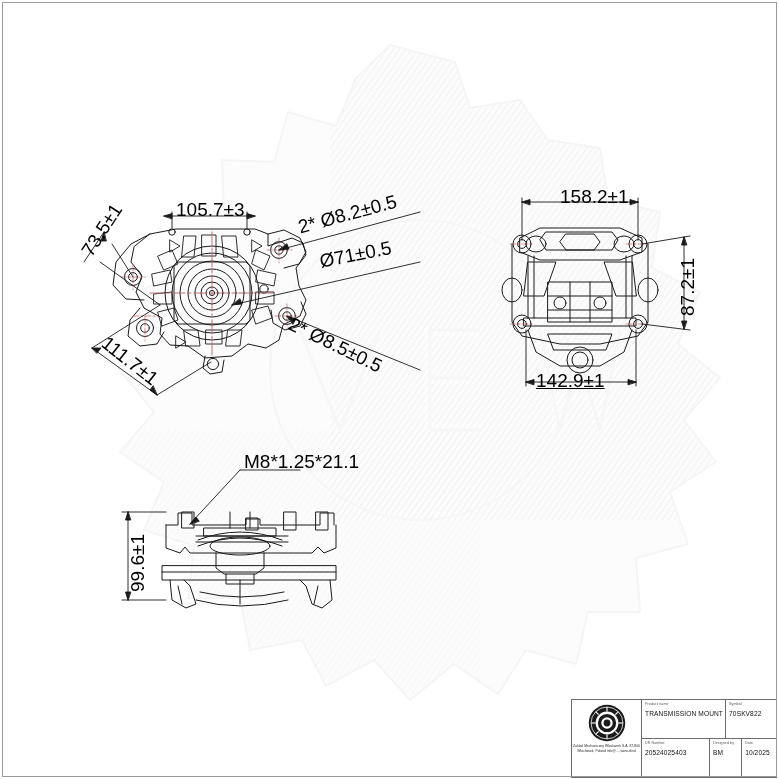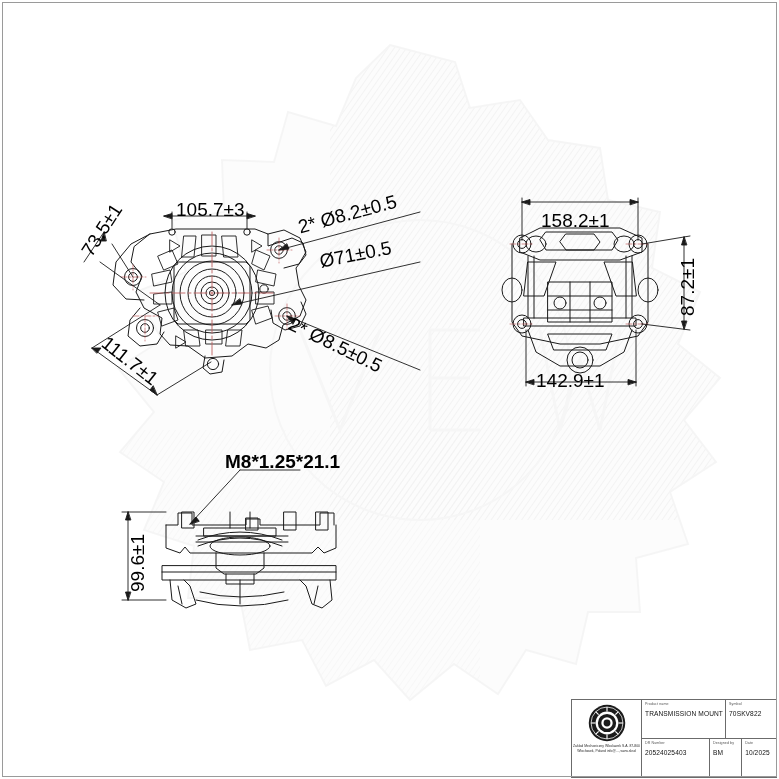--- a/index.html
+++ b/index.html
@@ -421,27 +421,27 @@
   <div class="dim" style="left:78px; top:249px; transform:rotate(-57deg); transform-origin:left top;">73.5±1</div>
 
   <div class="dim" style="left:110px; top:333px; transform:rotate(38deg); transform-origin:left top;">111.7±1</div>
 
   <div class="dim" style="left:296px; top:218px; transform:rotate(-15deg); transform-origin:left top;">2* Ø8.2±0.5</div>
 
   <div class="dim" style="left:318px; top:252px; transform:rotate(-11deg); transform-origin:left top;">Ø71±0.5</div>
 
   <div class="dim" style="left:294px; top:314px; transform:rotate(26deg); transform-origin:left top;">2* Ø8.5±0.5</div>
 
-  <div class="dim" style="left:541px; top:187px;margin-top:24px;">158.2±1</div>
+  <div class="dim" style="left:560px; top:187px;">158.2±1</div>
 
   <div class="dim" style="left:678px; top:316px; transform:rotate(-90deg); transform-origin:left top;">87.2±1</div>
 
-  <div class="dim" style="left:536px; top:371px;">142.9±1</div>
-
-  <div class="dim" style="left:225px; top:452px;font-weight:bold;">M8*1.25*21.1</div>
+  <div class="dim" style="left:536px; top:371px;text-decoration:underline;">142.9±1</div>
+
+  <div class="dim" style="left:244px; top:452px;">M8*1.25*21.1</div>
 
   <div class="dim" style="left:128px; top:592px; transform:rotate(-90deg); transform-origin:left top;">99.6±1</div>
 
   <div class="titleblock">
     <div class="tb-logo">
       <svg class="logo-circle" viewBox="0 0 100 100">
         <circle cx="50" cy="50" r="48" fill="#1b1b1b"></circle>
         <circle cx="50" cy="50" r="42" fill="none" stroke="#ffffff" stroke-width="2"></circle>
         <g fill="#ffffff">
           <circle cx="50" cy="50" r="30"></circle>

